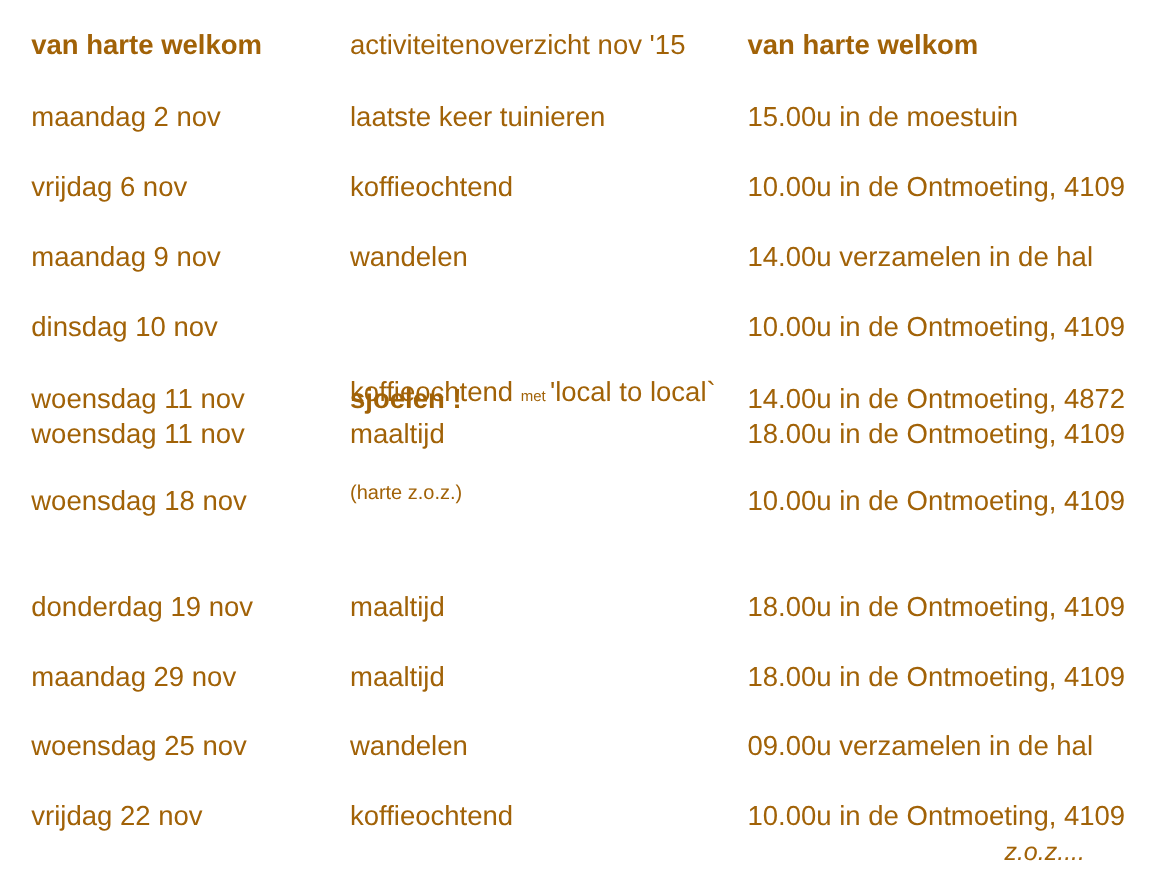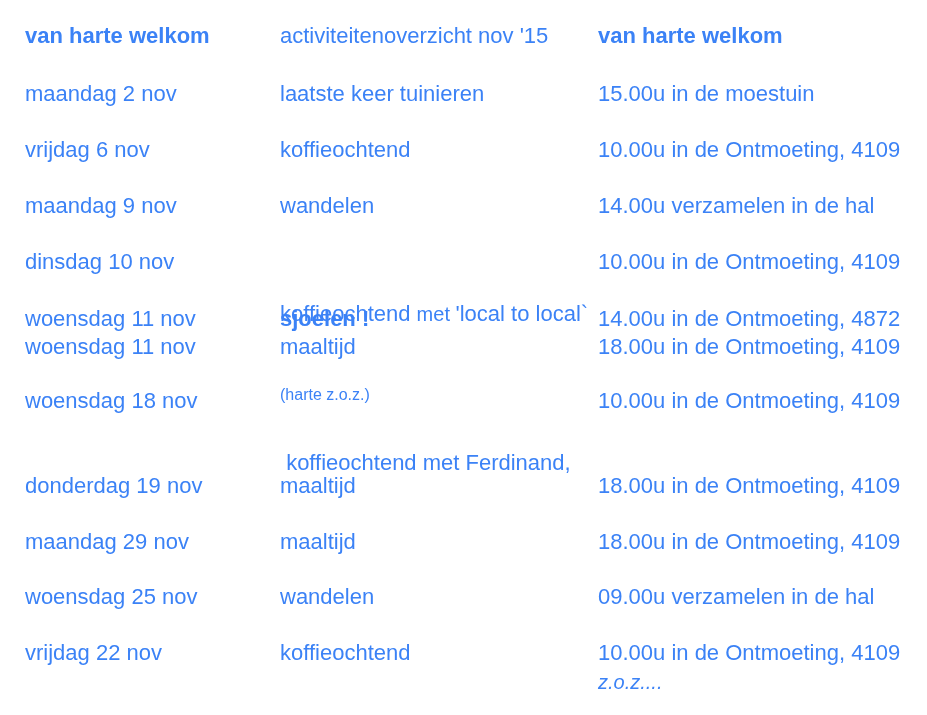--- a/index.html
+++ b/index.html
@@ -8,37 +8,37 @@
     background: #ffffff;
   }
   .page {
     position: relative;
     width: 927px;
     height: 715px;
     background: #ffffff;
     overflow: hidden;
     font-family: "Liberation Sans", "DejaVu Sans", sans-serif;
     font-size: 22px;
-    color: #3b82f6;
+    color: #a16207;
   }
   .row {
     position: absolute;
     left: 0;
     width: 100%;
   }
   .cell {
     position: absolute;
     top: 0;
     white-space: pre-wrap;
   }
   .c1 { left: 25px;  width: 250px; }
   .c2 { left: 280px; width: 336px; }
   .c3 { left: 598px; width: 325px; }
   .bold { font-weight: 700; }
-  .small { font-size: 20px; }
+  .small { font-size: 12px; }
   .note {
     font-size: 16px;
     margin-top: 7px;
   }
   .two-line { line-height: 30px; }
   
   .r-header { top: 23px; }
   .r0  { top: 81px; }
   .r1  { top: 137px; }
   .r2  { top: 193px; }
@@ -48,21 +48,21 @@
   .r6  { top: 388px; }
   .r7  { top: 473px; }
   .r8  { top: 529px; }
   .r9  { top: 584px; }
   .r10 { top: 640px; }
   .footer {
     position: absolute;
     top: 671px;
     left: 598px;
     width: 270px;
-    text-align: left;
+    text-align: right;
     font-style: italic;
     font-size: 20px;
   }
 </style>
 </head>
 <body>
 
 <div class="page">
 
   <div class="row r-header">
@@ -106,21 +106,20 @@
 
   <div class="row r5">
     <div class="cell c1">woensdag 11 nov</div>
     <div class="cell c2">maaltijd</div>
     <div class="cell c3">18.00u in de Ontmoeting, 4109</div>
   </div>
 
   <div class="row r6">
     <div class="cell c1">woensdag 18 nov</div>
     <div class="cell c2 two-line">
-      <div> koffieochtend met Ferdinand,</div>
     </div>
     <div class="cell c3">10.00u in de Ontmoeting, 4109</div>
   </div>
 
   <div class="row r7">
     <div class="cell c1">donderdag 19 nov</div>
     <div class="cell c2">maaltijd</div>
     <div class="cell c3">18.00u in de Ontmoeting, 4109</div>
   </div>
 

